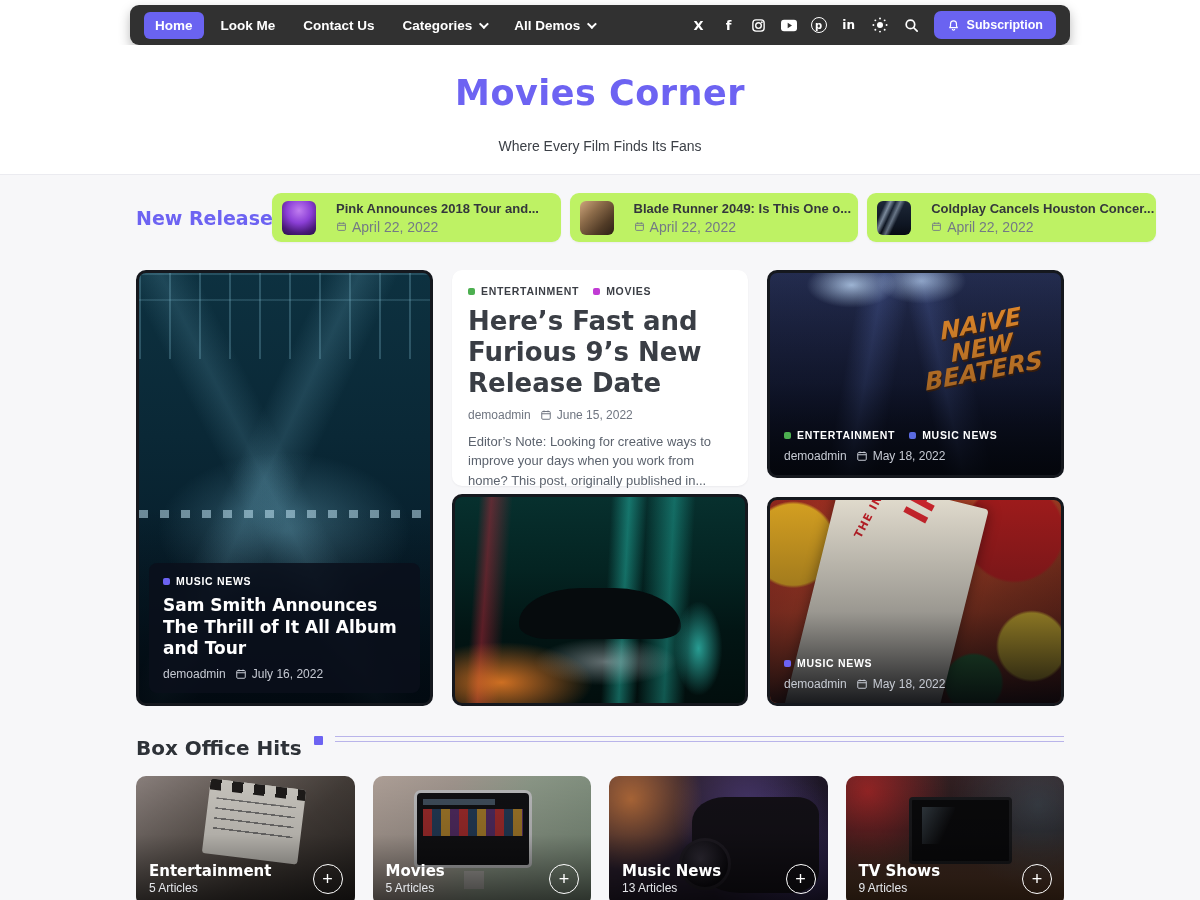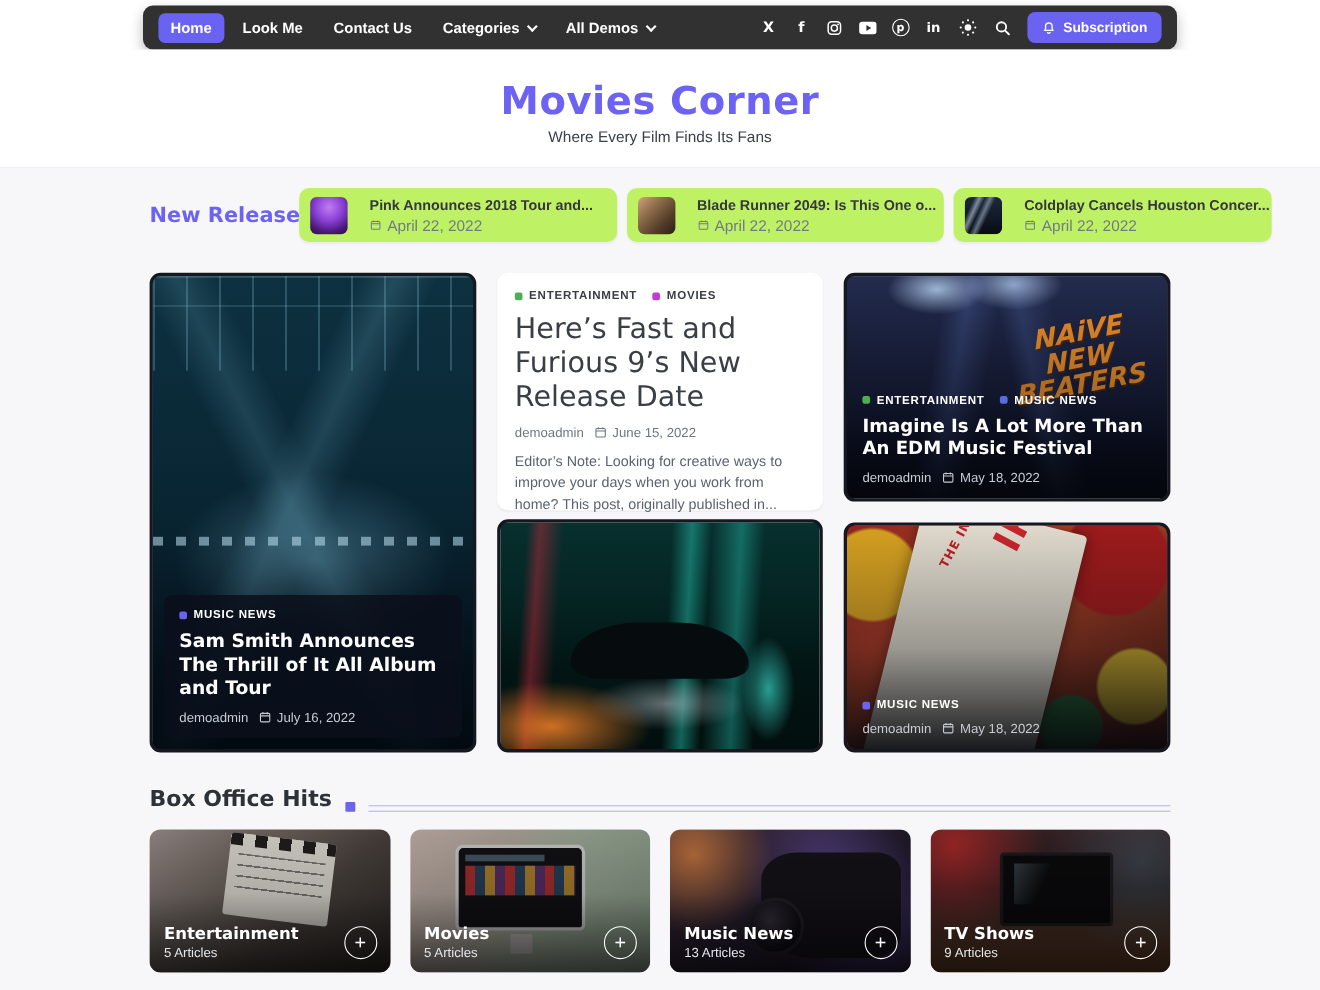--- a/index.html
+++ b/index.html
@@ -21,21 +21,21 @@
          width:16px; height:16px; cursor:pointer; font-family:"DejaVu Sans",sans-serif; }
   .icon-btn { display:flex; align-items:center; justify-content:center; cursor:pointer; }
   .subscribe-btn { background:#6a63f1; color:#fff; border:none; border-radius:7px; padding:7px 13px;
                    font-size:12.5px; font-weight:700; display:flex; align-items:center; gap:7px;
                    font-family:"Liberation Sans",sans-serif; cursor:pointer; }
 
   
   .masthead { text-align:center; padding:28px 0 20px; background:#fff; border-bottom:1px solid #ebebf0; }
   .site-title { font-family:"DejaVu Sans","Liberation Sans",sans-serif; font-size:35px; font-weight:800;
                 color:#6d63f2; letter-spacing:.5px; }
-  .site-tagline { font-size:14px; color:#3c4047; margin-top:3px; }
+  .site-tagline { font-size:14px; color:#3c4047; margin-top:25px; }
 
   .lower { background:#f7f7f9; min-height:749px; padding-top:18px; }
   .container { width:928px; margin:0 auto; }
 
   
   .ticker-row { display:flex; align-items:center; gap:14px; }
   .ticker-heading { font-family:"DejaVu Sans",sans-serif; font-size:19px; font-weight:800; color:#6d63f2;
                     white-space:nowrap; width:122px; flex:none; }
   .ticker-items { display:flex; gap:9px; flex:1; }
   .ticker-item { flex:1; background:#bef264; border-radius:9px; padding:7px 10px; height:49px;
@@ -68,26 +68,26 @@
 
   .ov-title { font-family:"DejaVu Sans",sans-serif; font-size:16.5px; font-weight:800; color:#fff;
               line-height:1.25; margin-top:8px; }
   .meta { display:flex; align-items:center; gap:9px; font-size:12px; margin-top:8px; }
   .meta.on-dark { color:#c6cad3; }
   .meta.on-light { color:#6f7580; }
   .meta .cal { display:flex; align-items:center; gap:5px; }
 
   .text-card { background:#fff; border-radius:10px; padding:15px 16px; height:216px;
                box-shadow:0 1px 2px rgba(20,20,40,.05); }
-  .big-title { font-family:"DejaVu Sans",sans-serif; font-size:26px; font-weight:400; color:#3a3e45;
+  .big-title { font-family:"DejaVu Sans",sans-serif; font-size:26px; font-weight:700; color:#3a3e45;
                line-height:1.2; margin-top:9px; cursor:pointer; }
   .excerpt { font-size:13px; color:#5c636e; line-height:1.5; margin-top:10px; }
 
   
-  .section-head { display:flex; align-items:flex-end; gap:12px; margin-top:30px; }
+  .section-head { display:flex; align-items:flex-start; gap:12px; margin-top:30px; }
   .section-title { font-family:"DejaVu Sans",sans-serif; font-size:20px; font-weight:800; color:#2e3238; white-space:nowrap; }
   .sq-marker { width:9px; height:9px; background:#6d63f2; border-radius:1px; flex:none; }
   .dbl-line { flex:1; height:6px; border-top:1px solid #b9b4ea; border-bottom:1px solid #b9b4ea; }
 
   .cat-grid { display:grid; grid-template-columns:repeat(4,1fr); gap:18px; margin-top:16px; }
   .cat-card { position:relative; height:130px; border-radius:10px; overflow:hidden; cursor:pointer; background:#222; }
   .cat-shade { position:absolute; inset:0; background:linear-gradient(180deg, rgba(0,0,0,.16) 0%, rgba(0,0,0,.25) 45%, rgba(0,0,0,.72) 100%); }
   .cat-info { position:absolute; left:13px; bottom:11px; }
   .cat-title { font-family:"DejaVu Sans",sans-serif; font-size:15px; font-weight:800; color:#fff; }
   .cat-count { font-size:12px; color:#e4e6ea; margin-top:1px; }
@@ -390,21 +390,20 @@
             <div class="tags on-dark">
               <span class="tag">
                   <span class="tag-dot" style="background:#4caf50"></span>
                   <span>ENTERTAINMENT</span>
                 </span>
               <span class="tag">
                   <span class="tag-dot" style="background:#5a6ae0"></span>
                   <span>MUSIC NEWS</span>
                 </span>
             </div>
-            <div class="ov-title">Imagine Is A Lot More Than An EDM Music Festival</div>
             <div class="meta on-dark">
               <span>demoadmin</span>
               <span class="cal">
                   <svg width="12" height="12" viewBox="0 0 24 24" fill="none" stroke="#c6cad3" stroke-width="2">
                     <rect x="3.5" y="5" width="17" height="15.5" rx="2"></rect>
                     <line x1="3.5" y1="9.5" x2="20.5" y2="9.5"></line>
                     <line x1="8" y1="3" x2="8" y2="6.5"></line>
                     <line x1="16" y1="3" x2="16" y2="6.5"></line>
                   </svg>
                   <span>May 18, 2022</span>

